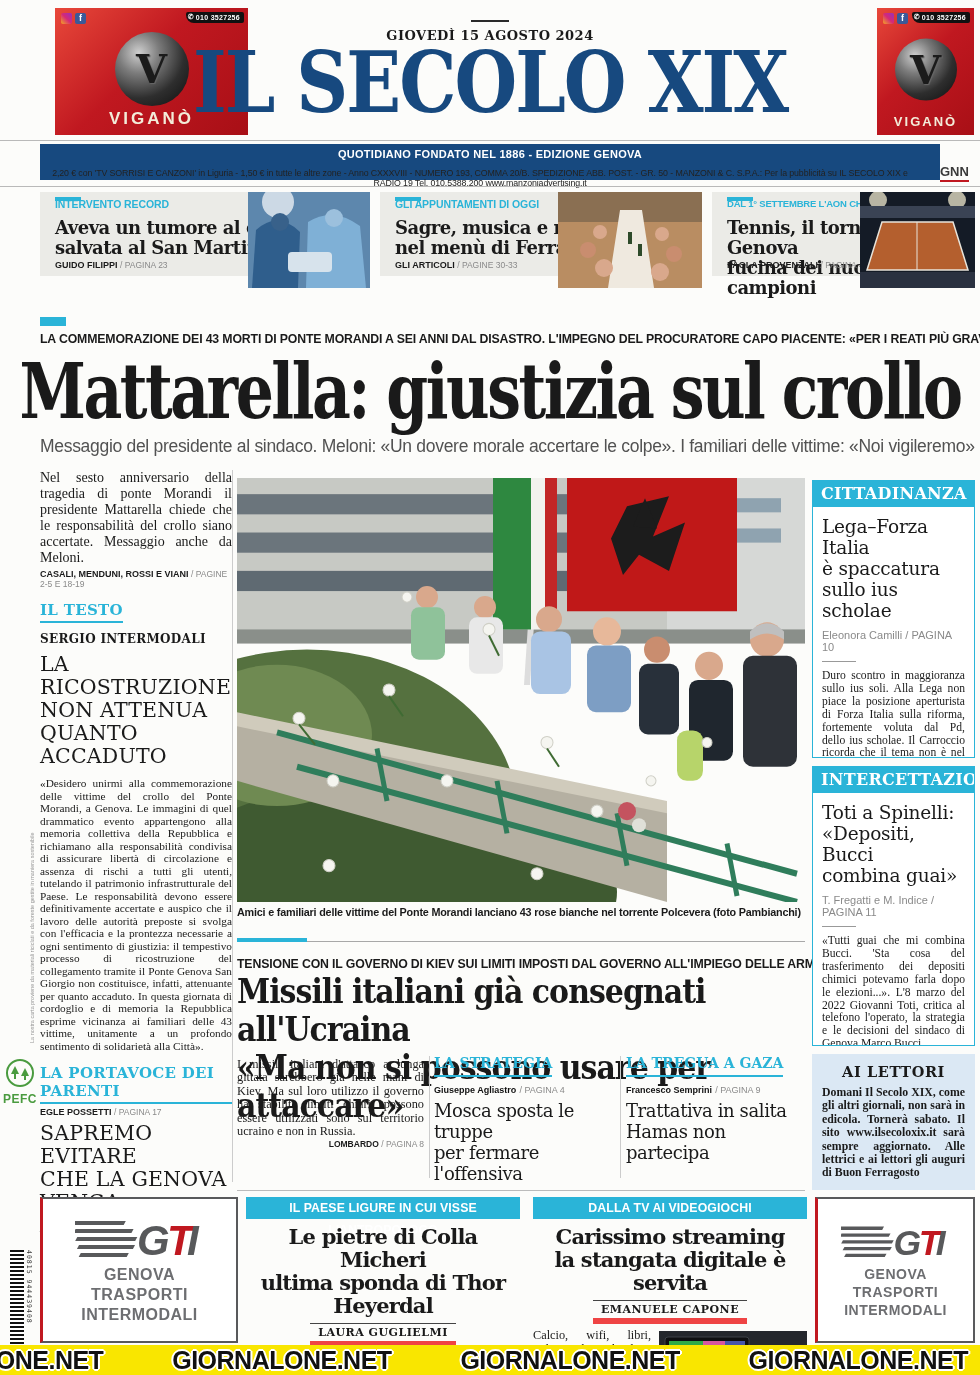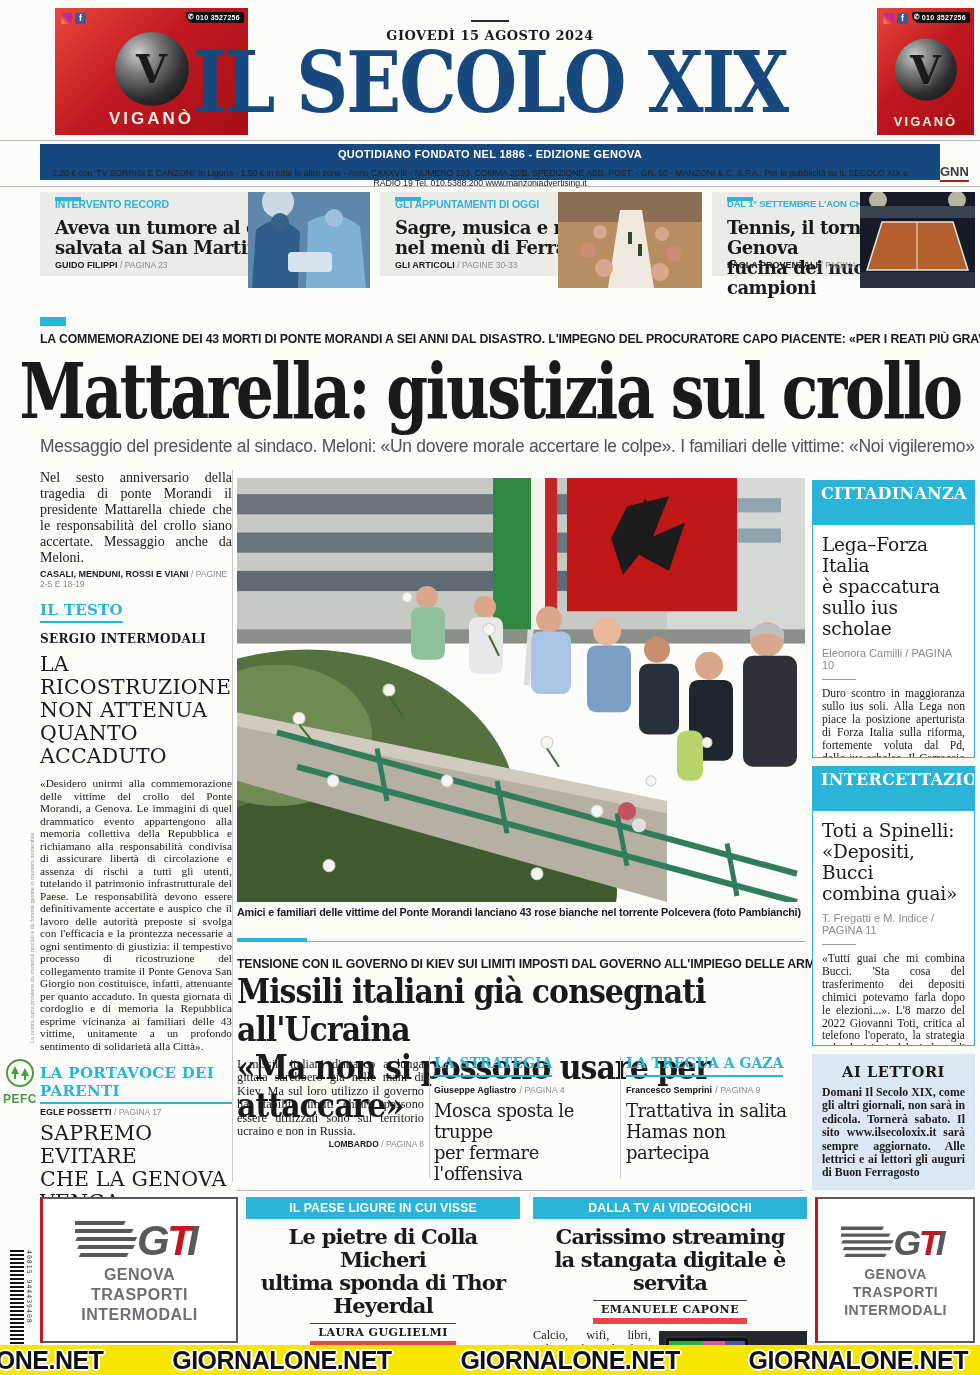--- a/index.html
+++ b/index.html
@@ -96,21 +96,21 @@
   .mis-b { position:absolute; left:434px; top:1054px; width:174px; }
   .mis-c { position:absolute; left:626px; top:1054px; width:179px; }
   .sub-label { display:inline-block; font:700 14px "DejaVu Serif",serif; color:#2ab4d8; border-bottom:2px solid #2ab4d8; padding-bottom:4px; }
   .sub-byl { margin-top:6px; font:700 11.5px "Liberation Sans",sans-serif; }
   .sub-byl span { color:#8a8a8a; font-weight:400; font-size:9px; }
   .sub-title { margin-top:5px; font:400 18px "DejaVu Serif",serif; line-height:21px; letter-spacing:-.4px; }
 
   
   .rbox { position:absolute; left:812px; width:163px; border:1px solid #2ab4d8; background:#fff; overflow:hidden; }
   .rbox1 { top:480px; height:278px; } .rbox2 { top:766px; height:280px; }
-  .rhead { height:44px; background:#2ab4d8; color:#fff; font:700 16px "DejaVu Serif",serif; line-height:26px; padding-left:8px; letter-spacing:.3px; }
+  .rhead { height:26px; background:#2ab4d8; color:#fff; font:700 16px "DejaVu Serif",serif; line-height:26px; padding-left:8px; letter-spacing:.3px; }
   .rb { padding:9px 9px 0; }
   .rtitle { font:400 18.5px "DejaVu Serif",serif; line-height:21px; letter-spacing:-.2px; }
   .rbyl { margin-top:8px; font:700 11.5px "Liberation Sans",sans-serif; }
   .rbyl span { color:#8a8a8a; font-weight:400; font-size:11px; }
   .rrule { width:34px; height:1px; background:#999; margin:8px 0; }
   .rbody { font:400 11.6px "Liberation Serif",serif; line-height:12.9px; text-align:justify; }
   .ailettori { position:absolute; left:812px; top:1054px; width:163px; height:136px; background:#dbe8f4; padding:9px 10px; }
   .ai-title { text-align:center; font:700 14.5px "DejaVu Serif",serif; letter-spacing:.6px; }
   .ai-body { margin-top:6px; font:700 11.8px "Liberation Serif",serif; line-height:13.4px; text-align:justify; }
 

